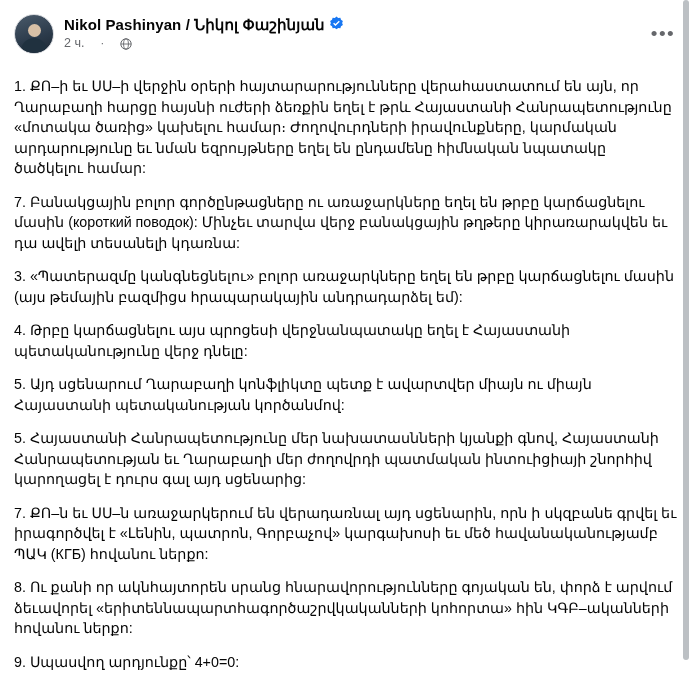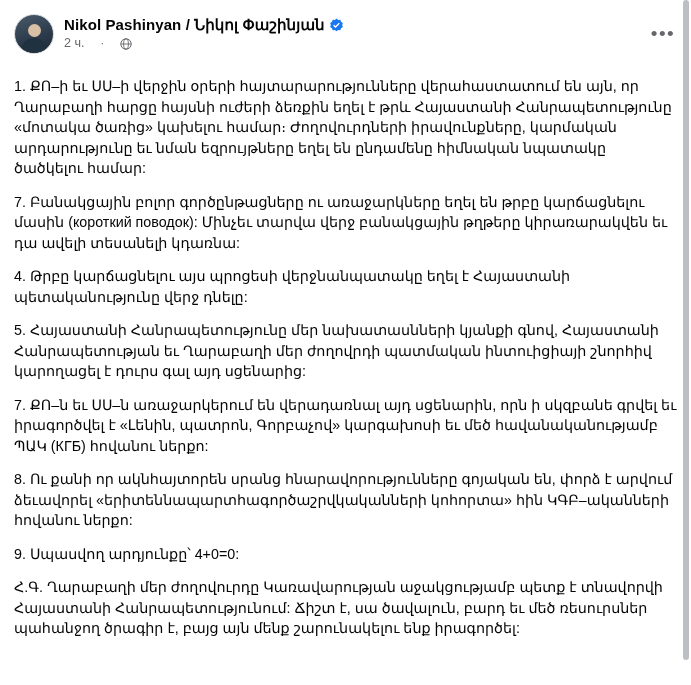--- a/index.html
+++ b/index.html
@@ -62,21 +62,20 @@
   }
   .header-text {
     margin-left: 10px;
     display: flex;
     flex-direction: column;
     justify-content: center;
     padding-top: 1px;
   }
   .name-row {
     display: flex;
-    align-items: center;
     gap: 4px;
   }
   .page-name {
     font-size: 15px;
     font-weight: bold;
     color: #050505;
     line-height: 19px;
     letter-spacing: 0.1px;
   }
   .verified {
@@ -192,21 +191,23 @@
           </span>
         </div>
       </div>
 
       <div class="more-btn">•••</div>
     </div>
 
     <div class="post-body">
       <p class="para">1. ՔՈ–ի եւ ՍՍ–ի վերջին օրերի հայտարարությունները վերահաստատում են այն, որ Ղարաբաղի հարցը հայսնի ուժերի ձեռքին եղել է թրև Հայաստանի Հանրապետությունը «մոտակա ծառից» կախելու համար։ Ժողովուրդների իրավունքները, կարմական արդարությունը եւ նման եզրույթները եղել են ընդամենը հիմնական նպատակը ծածկելու համար:</p>
       <p class="para">7. Բանակցային բոլոր գործընթացները ու առաջարկները եղել են թրբը կարճացնելու մասին (короткий поводок): Մինչեւ տարվա վերջ բանակցային թղթերը կիրառարակվեն եւ դա ավելի տեսանելի կդառնա:</p>
+      <p class="para">3. «Պատերազմը կանգնեցնելու» բոլոր առաջարկները եղել են թրբը կարճացնելու մասին (այս թեմային բազմիցս հրապարակային անդրադարձել եմ):</p>
       <p class="para">4. Թրբը կարճացնելու այս պրոցեսի վերջնանպատակը եղել է Հայաստանի պետականությունը վերջ դնելը:</p>
+      <p class="para">5. Այդ սցենարում Ղարաբաղի կոնֆլիկտը պետք է ավարտվեր միայն ու միայն Հայաստանի պետականության կործանմով:</p>
       <p class="para">5. Հայաստանի Հանրապետությունը մեր նախատասնների կյանքի գնով, Հայաստանի Հանրապետության եւ Ղարաբաղի մեր ժողովրդի պատմական ինտուիցիայի շնորհիվ կարողացել է դուրս գալ այդ սցենարից:</p>
       <p class="para">7. ՔՈ–ն եւ ՍՍ–ն առաջարկերում են վերադառնալ այդ սցենարին, որն ի սկզբանե գրվել եւ իրագործվել է «Լենին, պատրոն, Գորբաչով» կարգախոսի եւ մեծ հավանականությամբ ՊԱԿ (КГБ) հովանու ներքո:</p>
       <p class="para">8. Ու քանի որ ակնհայտորեն սրանց հնարավորությունները գոյական են, փորձ է արվում ձեւավորել «երիտեննապարտհագործաշրվկականների կոհորտա» հին ԿԳԲ–ականների հովանու ներքո:</p>
       <p class="para">9. Սպասվող արդյունքը՝ 4+0=0:</p>
       <p class="para">Հ.Գ. Ղարաբաղի մեր ժողովուրդը Կառավարության աջակցությամբ պետք է տնավորվի Հայաստանի Հանրապետությունում: Ճիշտ է, սա ծավալուն, բարդ եւ մեծ ռեսուրսներ պահանջող ծրագիր է, բայց այն մենք շարունակելու ենք իրագործել:</p>
     </div>
 
   </div>
 
   <div class="scroll-track">

